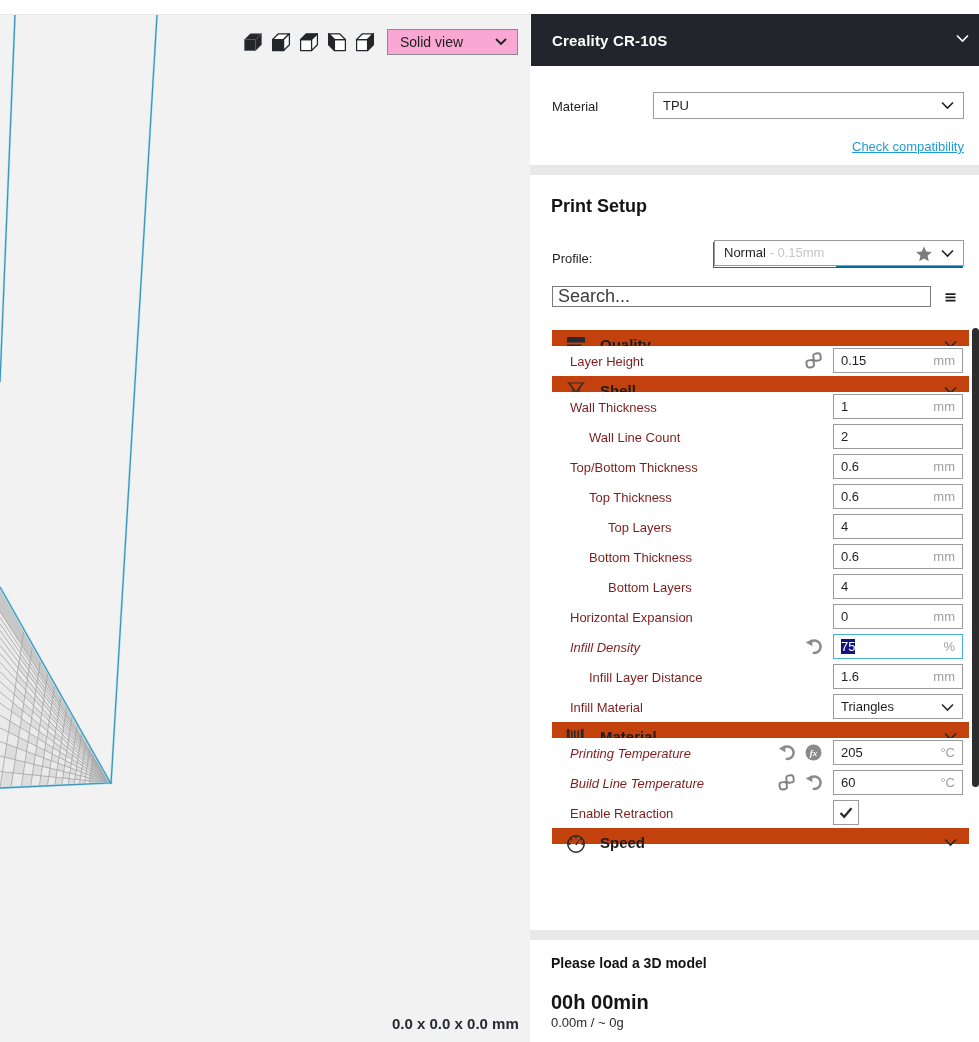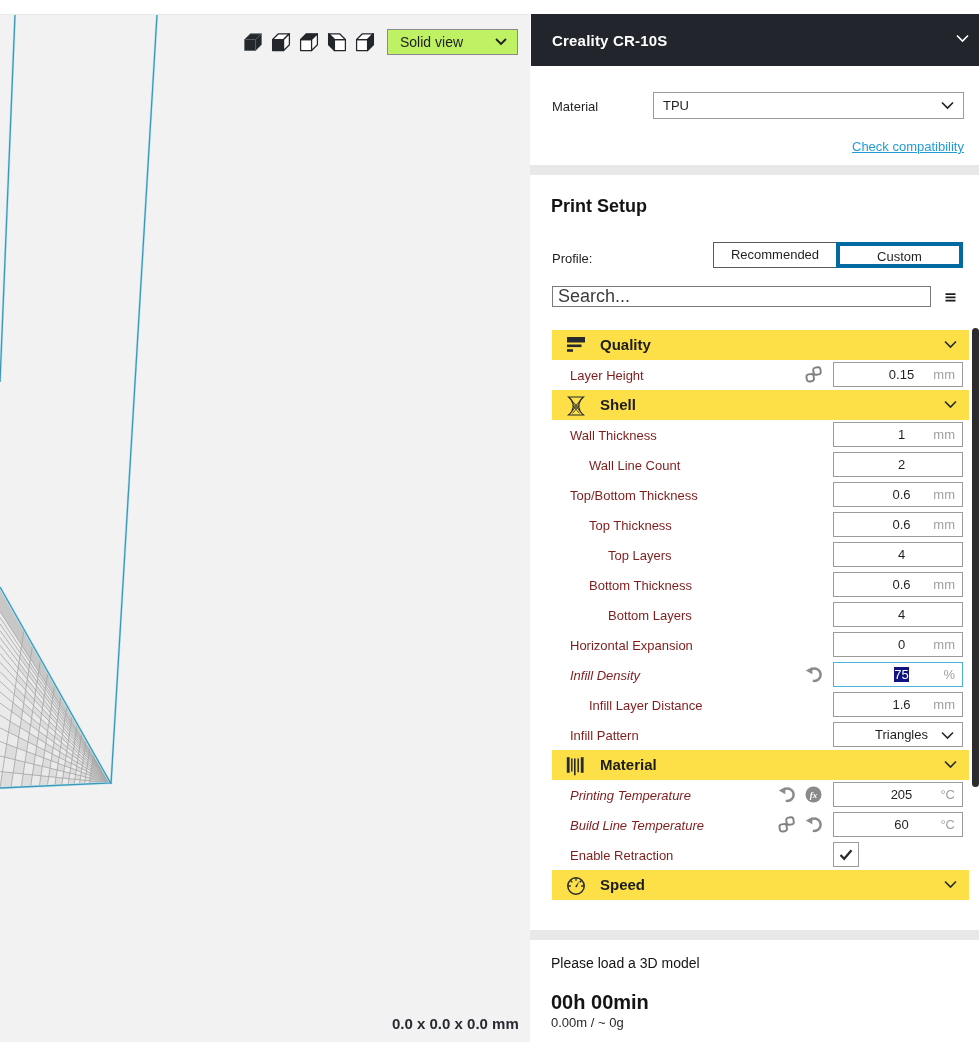--- a/index.html
+++ b/index.html
@@ -21,37 +21,37 @@
 .tab { position:absolute; top:195px; height:26px; background:#fff; font-size:13px; color:#1f1f1f; text-align:center; line-height:24px;margin-top:47px; }
 #tabrec { left:183px; width:124px; border:1px solid #5a5a5a; }
 #tabcust { left:306px; width:127px; border:4px solid #0369a1; line-height:22px; }
 #proflabel { position:absolute; left:22px; top:251px; }
 #profcombo { left:184px; top:240px; width:250px; height:26px; line-height:24px; padding-left:9px; }
 #profcombo .dim { color:#c6c6c6; }
 #profcombo .star { position:absolute; right:30px; top:4px; }
 #searchbox { position:absolute; left:22px; top:286px; width:379px; height:21px; border:1px solid #7a7a7a; background:#fff; font-size:18px; color:#3c3c3c; line-height:19px; padding-left:5px; }
 #burger { position:absolute; left:415px; top:293px; }
 #settings { position:absolute; left:22px; top:330px; width:417px; }
-.cat { position:relative; height:30px; background:#fde047; }
+.cat { position:relative; height:16px; background:#c2410c; }
 .cat .ico { position:absolute; left:14px; top:6px; }
 .cat .nm { position:absolute; left:48px; top:6px; font-size:15px; font-weight:bold; color:#1c1c1c; }
 .cat svg.cv { position:absolute; right:12px; top:10px; }
 .row { position:relative; height:30px; background:#fff; }
 .row .nm { position:absolute; top:8px; font-size:13px; color:#7f1d1d; white-space:nowrap; }
 .row .nm.it { font-style:italic; }
-.ibox { position:absolute; left:281px; top:2px; width:130px; height:25px; border:1px solid #9b9b9b; background:#fff; font-size:13px; color:#1f1f1f; line-height:23px; padding-left:7px;text-align:center; }
+.ibox { position:absolute; left:281px; top:2px; width:130px; height:25px; border:1px solid #9b9b9b; background:#fff; font-size:13px; color:#1f1f1f; line-height:23px; padding-left:7px; }
 .ibox .unit { position:absolute; right:7px; top:0; color:#a0a0a0; }
 .ibox svg.cv { position:absolute; right:8px; top:8px; }
 .ricon { position:absolute; top:6px; }
-#footer1 { position:absolute; left:21px; top:955px; font-size:14px; font-weight:normal; color:#141414; }
+#footer1 { position:absolute; left:21px; top:955px; font-size:14px; font-weight:bold; color:#141414; }
 #timebig { position:absolute; left:21px; top:991px; font-size:20px; font-weight:bold; color:#141414; }
 #matuse { position:absolute; left:21px; top:1015px; font-size:13px; color:#2a2a2a; }
 #scrollbar { position:absolute; left:442px; top:328px; width:7px; height:459px; background:#2d2d2d; border-radius:4px; }
 #viewbtns { position:absolute; left:243px; top:18px; }
-#viewcombo { position:absolute; left:387px; top:14px; width:131px; height:26px; background:#bef264; border:1px solid #8a8a8a; font-size:14px; color:#1f1f1f; line-height:24px; padding-left:12px; }
+#viewcombo { position:absolute; left:387px; top:14px; width:131px; height:26px; background:#f9a8d4; border:1px solid #8a8a8a; font-size:14px; color:#1f1f1f; line-height:24px; padding-left:12px; }
 #viewcombo svg { position:absolute; right:10px; top:8px; }
 #dims { position:absolute; left:392px; top:1000px; font-size:15px; font-weight:bold; color:#272a30; }
 </style>
 </head>
 <body>
 <div id="root">
   <div id="viewport">
     <svg width="530" height="1028" viewBox="0 0 530 1028" xmlns="http://www.w3.org/2000/svg">
       <path d="M0 572 L110.5 768 L0 773 Z" fill="#eaeaea"></path>
       <path d="M-0.0 773.0L11.0 772.5L13.2 757.9L2.5 756.8Z M21.2 772.0L30.6 771.6L32.4 759.9L23.2 758.9Z M39.3 771.2L47.3 770.9L48.8 761.6L40.9 760.8Z M54.8 770.5L61.7 770.2L62.8 763.0L56.0 762.3Z M68.1 769.9L74.0 769.7L74.8 764.3L69.0 763.7Z M79.4 769.4L84.5 769.2L85.0 765.3L80.1 764.8Z M13.2 757.9L23.2 758.9L25.0 747.1L15.2 744.7Z M32.4 759.9L40.9 760.8L42.3 751.4L34.0 749.3Z M48.8 761.6L56.0 762.3L57.1 755.0L50.0 753.2Z M62.8 763.0L69.0 763.7L69.9 758.1L63.7 756.6Z M74.8 764.3L80.1 764.8L80.7 760.7L75.5 759.5Z M85.0 765.3L89.6 765.8L90.0 763.0L85.6 761.9Z M4.7 742.2L15.2 744.7L17.0 732.9L6.7 729.0Z M25.0 747.1L34.0 749.3L35.4 739.8L26.6 736.5Z M42.3 751.4L50.0 753.2L51.2 745.7L43.6 742.9Z M57.1 755.0L63.7 756.6L64.6 750.8L58.2 748.3Z M69.9 758.1L75.5 759.5L76.2 755.1L70.6 753.0Z M80.7 760.7L85.6 761.9L86.0 758.8L81.3 757.0Z M17.0 732.9L26.6 736.5L28.0 726.9L18.6 722.2Z M35.4 739.8L43.6 742.9L44.7 735.2L36.7 731.2Z M51.2 745.7L58.2 748.3L59.1 742.3L52.2 738.9Z M64.6 750.8L70.6 753.0L71.3 748.5L65.4 745.5Z M76.2 755.1L81.3 757.0L81.8 753.7L76.8 751.2Z M86.0 758.8L90.4 760.5L90.8 758.2L86.4 756.0Z M8.5 717.1L18.6 722.2L20.1 712.5L10.1 706.3Z M28.0 726.9L36.7 731.2L37.9 723.4L29.3 718.1Z M44.7 735.2L52.2 738.9L53.1 732.7L45.8 728.3Z M59.1 742.3L65.4 745.5L66.1 740.8L59.9 736.9Z M71.3 748.5L76.8 751.2L77.3 747.6L71.9 744.3Z M81.8 753.7L86.4 756.0L86.8 753.5L82.3 750.6Z M20.1 712.5L29.3 718.1L30.5 710.2L21.4 703.6Z M37.9 723.4L45.8 728.3L46.8 721.9L39.0 716.3Z M53.1 732.7L59.9 736.9L60.6 732.0L54.0 727.1Z M66.1 740.8L71.9 744.3L72.5 740.5L66.8 736.4Z M77.3 747.6L82.3 750.6L82.7 747.9L77.8 744.4Z M86.8 753.5L91.1 756.1L91.4 754.2L87.2 751.1Z M11.6 696.5L21.4 703.6L22.7 695.6L12.9 687.6Z M30.5 710.2L39.0 716.3L39.9 709.8L31.6 703.0Z M46.8 721.9L54.0 727.1L54.7 722.0L47.6 716.2Z M60.6 732.0L66.8 736.4L67.4 732.5L61.3 727.5Z M72.5 740.5L77.8 744.4L78.2 741.4L73.0 737.1Z M82.7 747.9L87.2 751.1L87.5 749.0L83.0 745.4Z M22.7 695.6L31.6 703.0L32.6 696.4L23.8 688.2Z M39.9 709.8L47.6 716.2L48.4 710.9L40.8 703.9Z M54.7 722.0L61.3 727.5L61.9 723.3L55.4 717.4Z M67.4 732.5L73.0 737.1L73.5 734.0L67.9 728.9Z M78.2 741.4L83.0 745.4L83.4 743.1L78.6 738.7Z M87.5 749.0L91.6 752.4L91.9 750.9L87.8 747.1Z M14.2 679.4L23.8 688.2L24.8 681.5L15.3 671.9Z M32.6 696.4L40.8 703.9L41.7 698.5L33.6 690.3Z M48.4 710.9L55.4 717.4L56.1 713.1L49.2 706.1Z M61.9 723.3L67.9 728.9L68.4 725.6L62.5 719.6Z M73.5 734.0L78.6 738.7L79.0 736.2L73.9 731.1Z M83.4 743.1L87.8 747.1L88.1 745.4L83.7 741.0Z M24.8 681.5L33.6 690.3L34.4 684.8L25.7 675.3Z M41.7 698.5L49.2 706.1L49.8 701.7L42.4 693.6Z M56.1 713.1L62.5 719.6L63.0 716.1L56.7 709.2Z M68.4 725.6L73.9 731.1L74.3 728.5L68.9 722.5Z M79.0 736.2L83.7 741.0L84.0 739.0L79.4 734.0Z M88.1 745.4L92.1 749.4L92.3 748.1L88.3 743.7Z M16.4 665.1L25.7 675.3L26.6 669.6L17.3 658.8Z M34.4 684.8L42.4 693.6L43.1 689.0L35.2 679.7Z M49.8 701.7L56.7 709.2L57.2 705.6L50.4 697.6Z M63.0 716.1L68.9 722.5L69.3 719.7L63.5 712.9Z M74.3 728.5L79.4 734.0L79.7 731.9L74.7 726.0Z M84.0 739.0L88.3 743.7L88.5 742.3L84.3 737.3Z M26.6 669.6L35.2 679.7L35.9 675.0L27.4 664.4Z M43.1 689.0L50.4 697.6L51.0 693.9L43.7 684.8Z M57.2 705.6L63.5 712.9L64.0 710.0L57.7 702.3Z M69.3 719.7L74.7 726.0L75.0 723.8L69.7 717.2Z M79.7 731.9L84.3 737.3L84.5 735.6L80.0 730.0Z M88.5 742.3L92.5 746.9L92.6 745.7L88.7 740.9Z M18.2 653.0L27.4 664.4L28.1 659.6L19.0 647.6Z M35.9 675.0L43.7 684.8L44.3 681.0L36.5 670.7Z M51.0 693.9L57.7 702.3L58.2 699.2L51.5 690.4Z M64.0 710.0L69.7 717.2L70.1 714.8L64.4 707.3Z M75.0 723.8L80.0 730.0L80.2 728.2L75.4 721.8Z M84.5 735.6L88.7 740.9L88.9 739.6L84.8 734.1Z M28.1 659.6L36.5 670.7L37.1 666.7L28.8 655.2Z M44.3 681.0L51.5 690.4L52.0 687.3L44.9 677.4Z M58.2 699.2L64.4 707.3L64.7 704.8L58.6 696.4Z M70.1 714.8L75.4 721.8L75.6 719.9L70.4 712.7Z M80.2 728.2L84.8 734.1L85.0 732.8L80.5 726.6Z M88.9 739.6L92.8 744.7L92.9 743.8L89.1 738.5Z M19.7 642.7L28.8 655.2L29.4 651.1L20.4 638.2Z M37.1 666.7L44.9 677.4L45.4 674.1L37.7 663.1Z M52.0 687.3L58.6 696.4L59.0 693.8L52.5 684.3Z M64.7 704.8L70.4 712.7L70.7 710.7L65.1 702.6Z M75.6 719.9L80.5 726.6L80.7 725.1L75.9 718.1Z M85.0 732.8L89.1 738.5L89.3 737.4L85.2 731.5Z M29.4 651.1L37.7 663.1L38.2 659.7L30.0 647.3Z M45.4 674.1L52.5 684.3L52.9 681.6L45.8 671.1Z M59.0 693.8L65.1 702.6L65.4 700.4L59.4 691.4Z M70.7 710.7L75.9 718.1L76.1 716.5L71.0 708.8Z M80.7 725.1L85.2 731.5L85.3 730.3L80.9 723.7Z M89.3 737.4L93.1 742.9L93.2 742.1L89.4 736.4Z M21.1 634.0L30.0 647.3L30.5 643.8L21.6 630.1Z M38.2 659.7L45.8 671.1L46.2 668.3L38.7 656.5Z M52.9 681.6L59.4 691.4L59.7 689.2L53.2 679.1Z M65.4 700.4L71.0 708.8L71.2 707.1L65.7 698.5Z M76.1 716.5L80.9 723.7L81.1 722.4L76.4 715.0Z M85.3 730.3L89.4 736.4L89.6 735.5L85.5 729.2Z" fill="#dddddd"></path>
@@ -114,20 +114,28 @@
     <span class="lbl" id="matlabel">Material</span>
     <div class="combo" id="matcombo">TPU<svg width="13" height="9" viewBox="0 0 13 9">
           <path d="M1 1.5 L6.5 7 L12 1.5" fill="none" stroke="#1f1f1f" stroke-width="1.6"></path>
         </svg></div>
     <span id="checkcompat">Check compatibility</span>
     <div class="sep" style="top:165px"></div>
     <div id="printsetup">Print Setup</div>
     <div class="tab" id="tabrec">Recommended</div>
     <div class="tab" id="tabcust">Custom</div>
     <span class="lbl" id="proflabel">Profile:</span>
+    <div class="combo" id="profcombo">Normal<span class="dim"> - 0.15mm</span>
+      <svg class="star" width="18" height="18" viewBox="0 0 18 18">
+          <path d="M9 1.5 L11.2 6.6 L16.8 7.1 L12.6 10.8 L13.8 16.3 L9 13.4 L4.2 16.3 L5.4 10.8 L1.2 7.1 L6.8 6.6 Z" fill="#7d7d7d"></path>
+        </svg>
+      <svg class="cv" width="13" height="9" viewBox="0 0 13 9">
+          <path d="M1 1.5 L6.5 7 L12 1.5" fill="none" stroke="#1f1f1f" stroke-width="1.6"></path>
+        </svg>
+    </div>
     <div id="searchbox">Search...</div>
     <svg id="burger" width="11" height="10" viewBox="0 0 11 10">
         <path d="M0.5 1.2 H10.5 M0.5 4.4 H10.5 M0.5 7.6 H10.5" stroke="#1c1c1c" stroke-width="1.8"></path>
       </svg>
     <div id="settings">
         <div class="cat">
           <svg class="ico" width="20" height="20" viewBox="0 0 20 20">
             <rect x="1" y="1" width="18" height="5.5" fill="#26292e"></rect>
             <rect x="1" y="8.5" width="14.5" height="2.6" fill="#26292e"></rect>
             <rect x="1" y="13.2" width="6" height="2.6" fill="#26292e"></rect>
@@ -196,21 +204,21 @@
             <path d="M7.8 14.6 A6.1 6.1 0 1 0 7.0 3.2" fill="none" stroke="#8b8b8b" stroke-width="2.5"></path>
             <path d="M0.8 4.6 L7.4 0.9 L7.3 8.3 Z" fill="#8b8b8b"></path>
           </svg>
           <div class="ibox" style="border:1px solid #49b2d8"><span style="background:#101380;color:#fff">75</span><span class="unit">%</span></div>
         </div>
 <div class="row">
           <span class="nm" style="left:37px">Infill Layer Distance</span>
           <div class="ibox">1.6<span class="unit">mm</span></div>
         </div>
 <div class="row">
-          <span class="nm" style="left:18px">Infill Pattern</span>
+          <span class="nm" style="left:18px">Infill Material</span>
           <div class="ibox">Triangles<svg class="cv" width="13" height="9" viewBox="0 0 13 9">
               <path d="M1 1.5 L6.5 7 L12 1.5" fill="none" stroke="#26292e" stroke-width="1.6"></path>
             </svg></div>
         </div>
 <div class="cat">
           <svg class="ico" width="20" height="20" viewBox="0 0 20 20">
             <path d="M2.2 1.2 V16.8" stroke="#26292e" stroke-width="2.8" fill="none"></path>
             <path d="M5.8 2.4 V15.6" stroke="#26292e" stroke-width="1.5" fill="none"></path>
             <path d="M8.8 2.4 V19.2" stroke="#26292e" stroke-width="1.6" fill="none"></path>
             <path d="M12.2 2.4 V16.2" stroke="#26292e" stroke-width="1.5" fill="none"></path>

